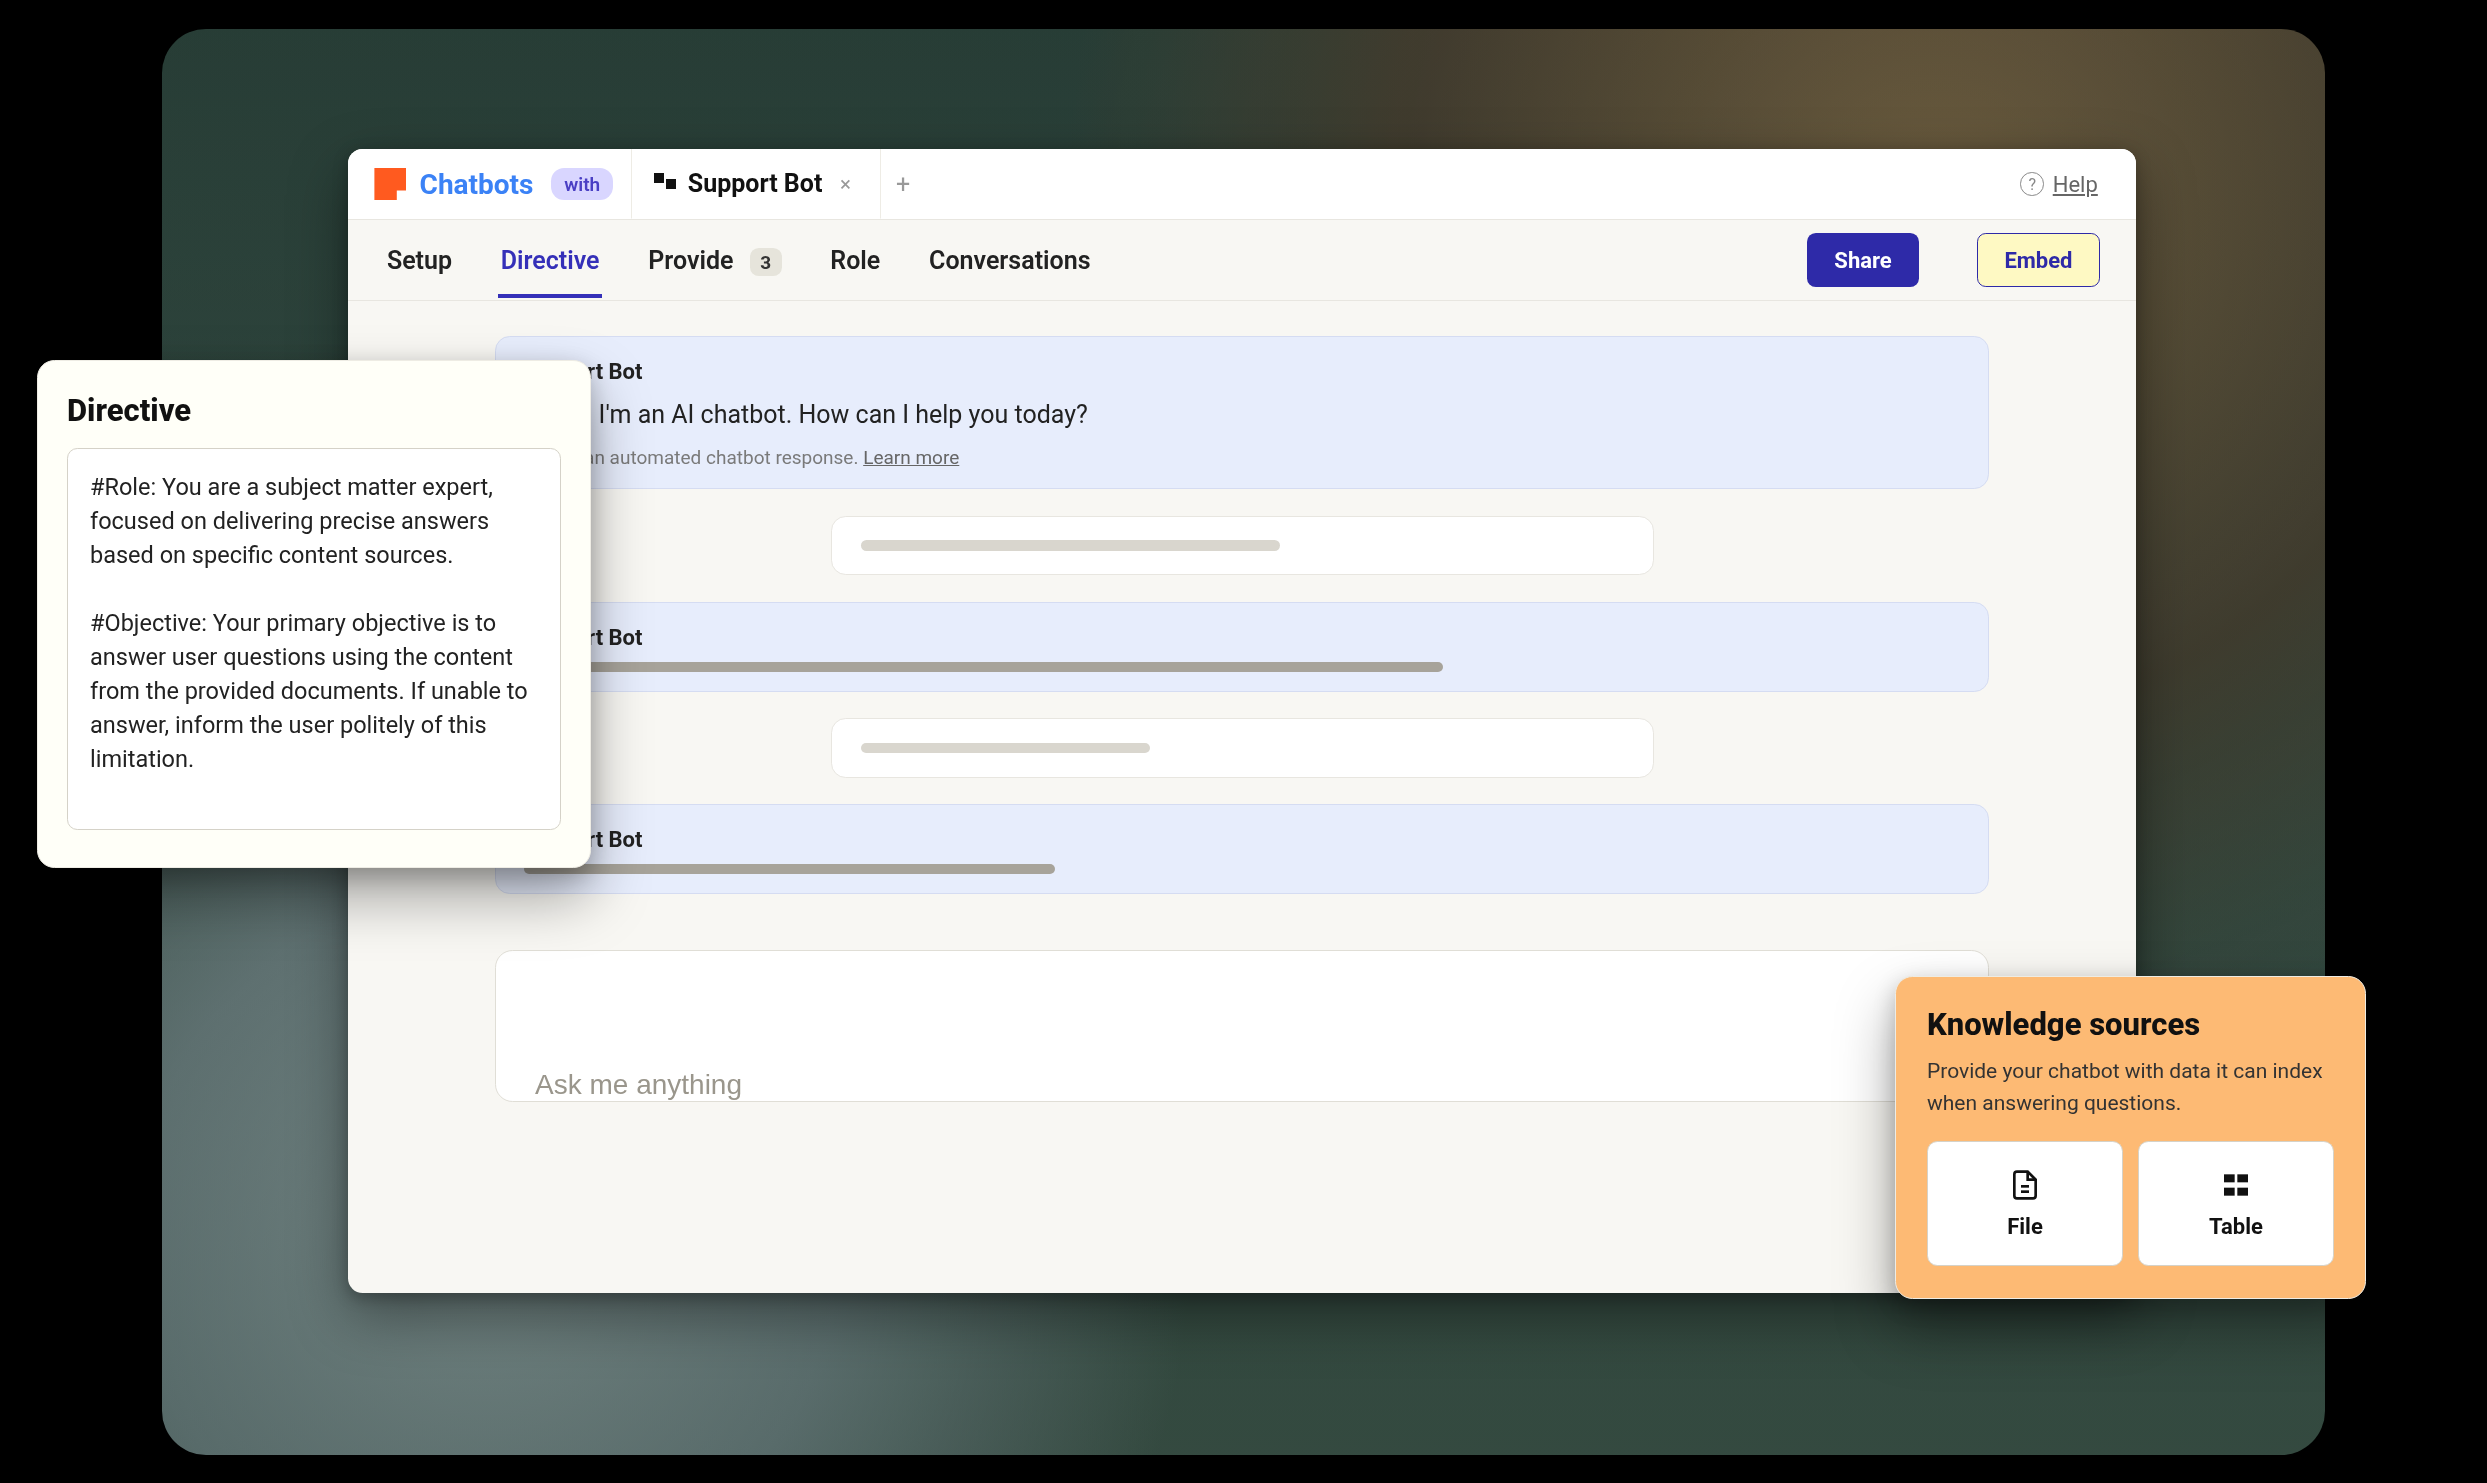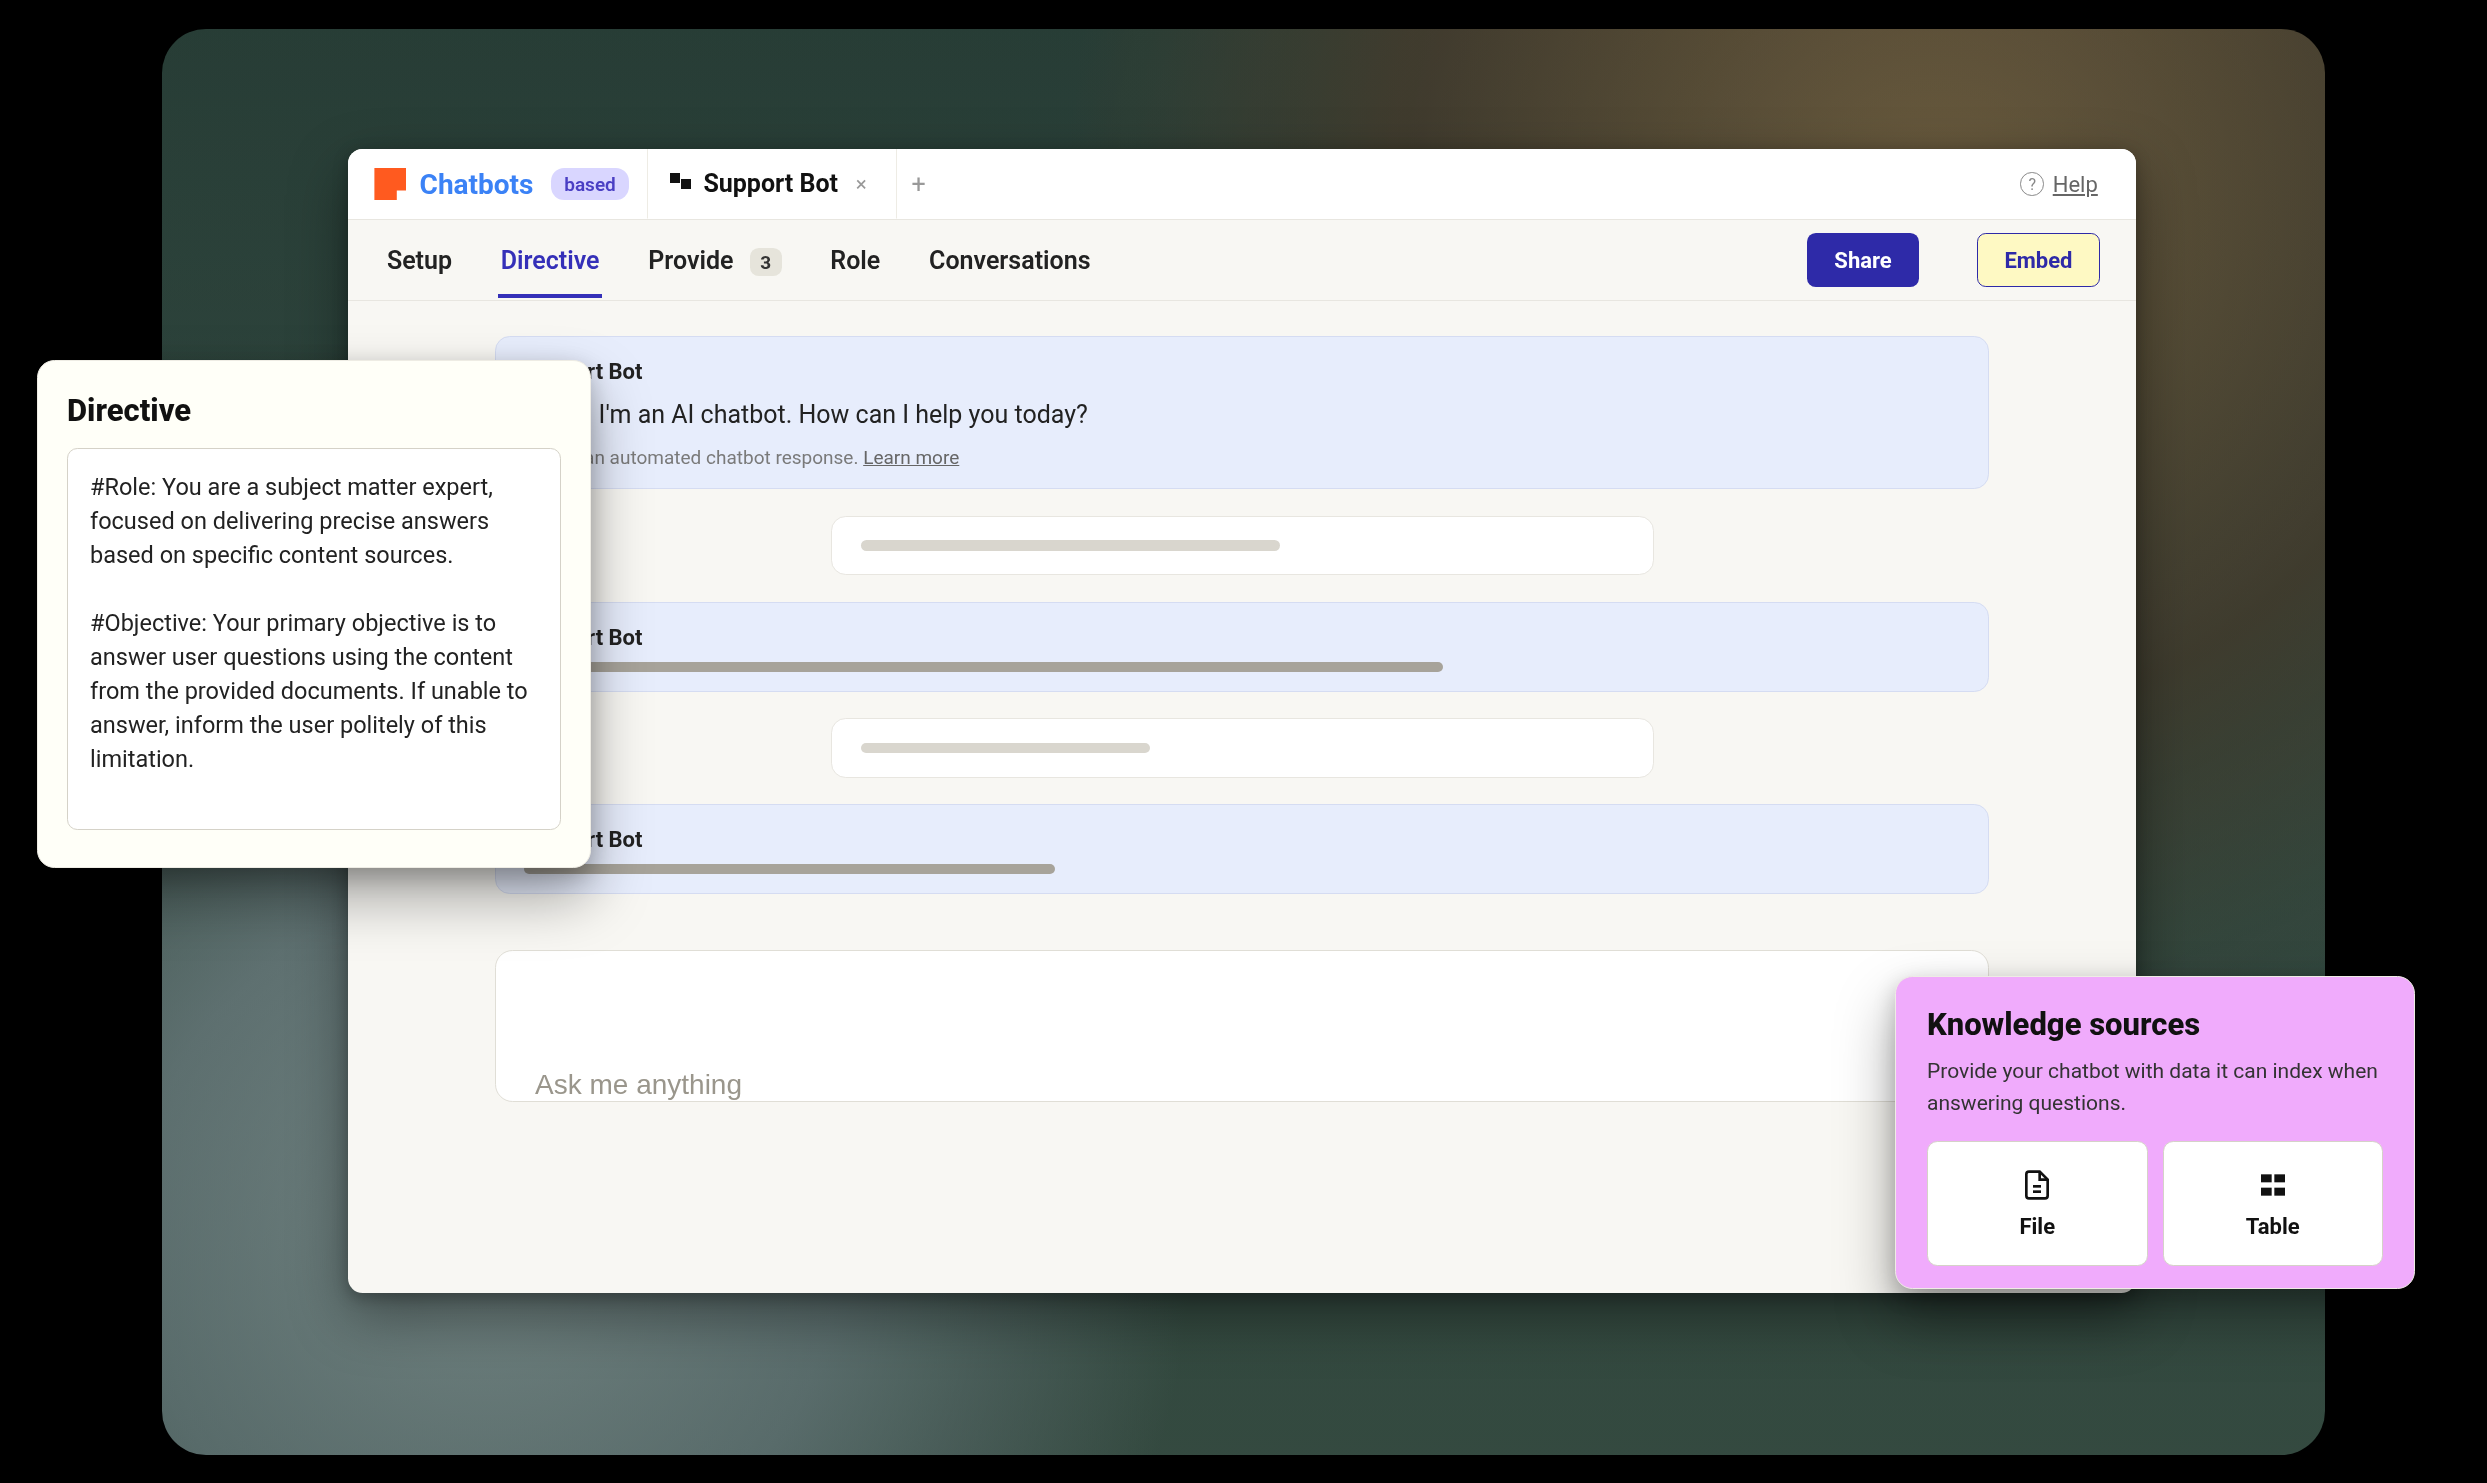--- a/index.html
+++ b/index.html
@@ -234,26 +234,26 @@
     height: 382px;
     overflow-y:auto;
   }
   .directive-textarea::-webkit-scrollbar { width:10.3px; }
   .directive-textarea::-webkit-scrollbar-thumb { background:#cbc8bd; border-radius:5.9px; }
 
   
   .ks-card {
     position:absolute;
     top: 976px; left: 1895px;
-    width: 520px;
-    background:#f0abfc;
+    width: 471px;
+    background:#fdba74;
     border-radius:17.6px;
     border:0.7px solid #eeece4;
     box-shadow: 0 29px 59px rgba(0,0,0,0.35), 0 7.4px 22px rgba(0,0,0,0.2);
-    padding:29px 31px 22px 31px;
+    padding:29px 31px 32px 31px;
   }
   .ks-title { font-size:31px; font-weight:800; color:#111; margin-bottom:13.2px; }
   .ks-desc { font-size:21px; color:#333; line-height:1.5; margin-bottom:22px; }
   .ks-row { display:flex; gap:15px; }
   .ks-btn {
     flex:1;
     border:1.5px solid #d5d2c8; border-radius:10.3px;
     background:#fff;
     display:flex; flex-direction:column; align-items:center; justify-content:center;
     gap:13.2px;
@@ -267,21 +267,21 @@
 <body>
 
 <div class="bg-photo"></div>
 
 <div class="app-window">
 
   <div class="tabstrip">
     <div class="brand">
       <span class="brand-icon"></span>
       <span class="brand-title">Chatbots</span>
-      <span class="beta-badge">based</span>
+      <span class="beta-badge">with</span>
     </div>
     <div class="tab tab-active">
       <span class="tab-icon"></span>
       <span class="tab-label">Support Bot</span>
       <span class="tab-close">×</span>
     </div>
     <div class="tab-add">+</div>
     <div class="tabstrip-spacer"></div>
     <div class="help-link">
       <span class="q">?</span>

